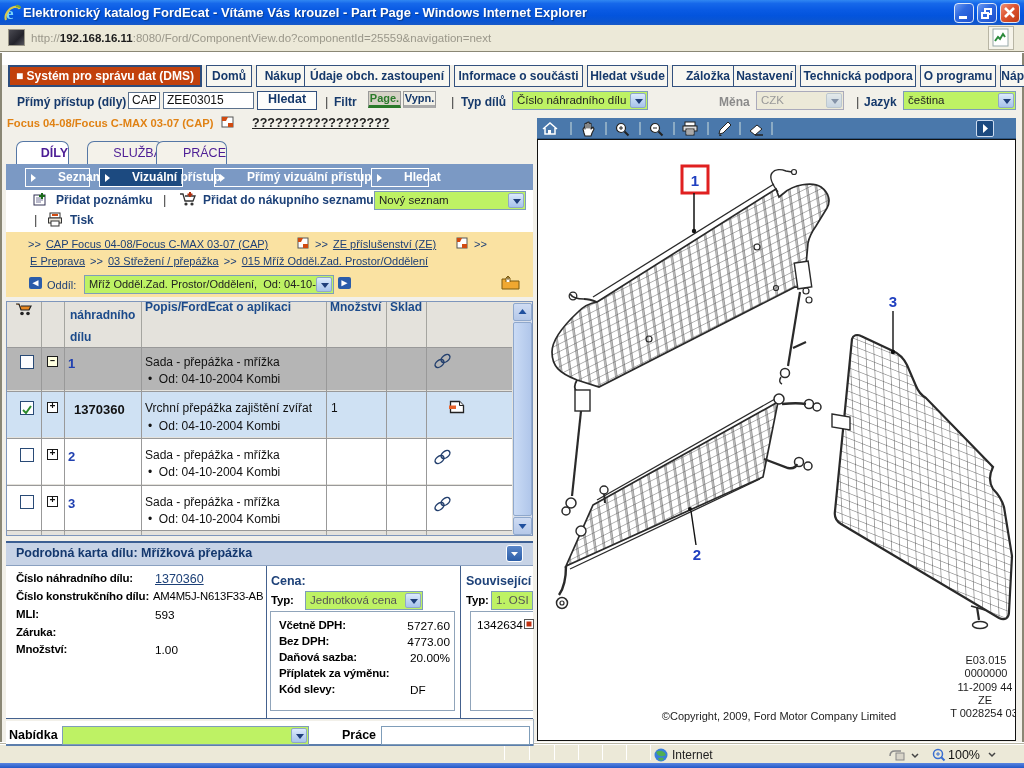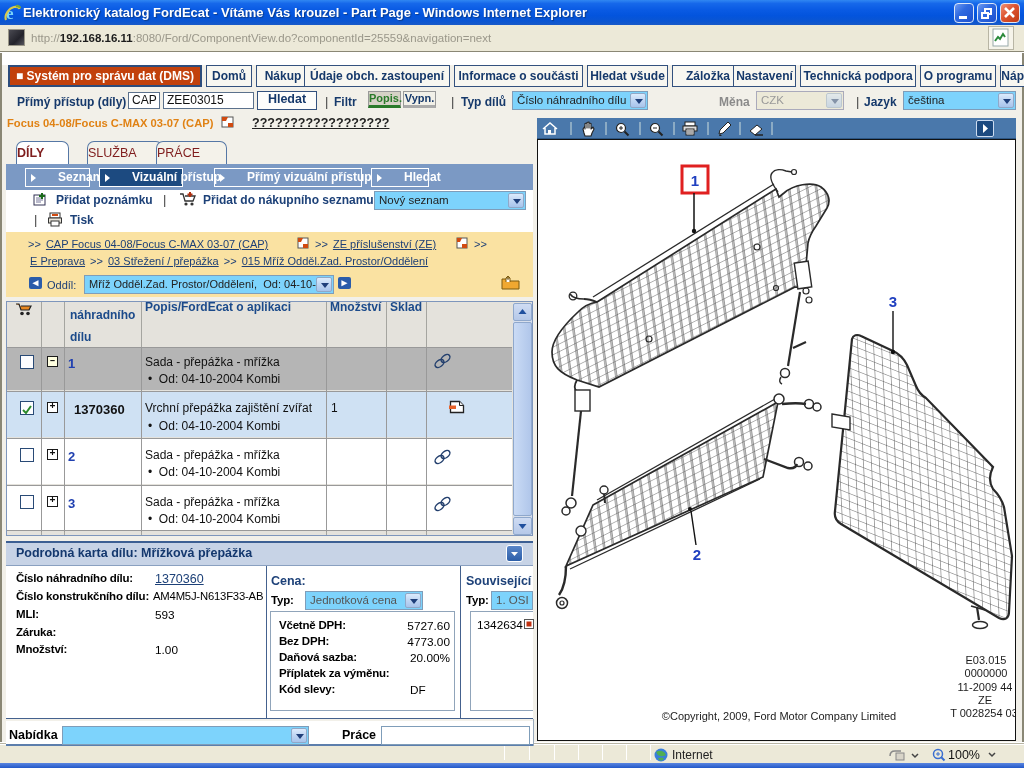--- a/index.html
+++ b/index.html
@@ -23,26 +23,26 @@
 .ssep{top:745px;width:1px;height:15px;background:#c5c2b0;border-right:1px solid #fff}
 
 .mbtn{top:65px;height:22px;border:1px solid #33517e;background:#f8f7f1;color:#16396b;font-weight:bold;font-size:12px;text-align:center;line-height:20px;white-space:nowrap}
 .mbtn.act{background:#c2410c;color:#fff;border:2px solid #2c4c7c;line-height:18px}
 
 .nlab{color:#16396b;font-weight:bold;font-size:12px;white-space:nowrap}
 .inp{border:1px solid #5b718c;background:#fff;font-size:12px;color:#111;padding-left:3px}
 .hbtn{border:1px solid #33517e;background:#fdfdfb;color:#16396b;font-weight:bold;font-size:12.5px;text-align:center}
 .sep12{color:#444;font-size:13px}
 
-.sel{border:1px solid #7f9db9;background:#7dd3fc;font-size:11.5px;color:#222;white-space:nowrap;overflow:hidden}
+.sel{border:1px solid #7f9db9;background:#bef264;font-size:11.5px;color:#222;white-space:nowrap;overflow:hidden}
 .sel .txt{position:absolute;left:4px;top:2px}
 .sel .arr{position:absolute;right:1px;top:1px;bottom:1px;width:16px;background:linear-gradient(180deg,#dcebfd,#c2d7f3 45%,#a8c4ec);border:1px solid #90a8c8;border-radius:2px}
 .sel .arr:after{content:"";position:absolute;left:4px;top:5px;border-left:4px solid transparent;border-right:4px solid transparent;border-top:5px solid #1f3f7a}
 
-.tab{top:141px;height:23px;border:1px solid #5577a5;border-bottom:none;border-radius:7px 7px 0 0;font-size:12.5px;color:#7f1d1d;text-align:left;background:#f4f2ea;padding-top:4px}
+.tab{top:141px;height:23px;border:1px solid #5577a5;border-bottom:none;border-radius:7px 7px 0 0;font-size:12.5px;color:#4c1d95;text-align:right;background:#f4f2ea;padding-top:4px}
 .tab.act{background:#fff;font-weight:bold;z-index:3}
 #bluebar{left:6px;top:164px;width:527px;height:26px;background:#7b99c4}
 .tbtn{top:168px;height:19px;border:1px solid #fff;color:#fff;font-weight:bold;font-size:12px;line-height:17px;padding-left:32px;white-space:nowrap}
 .tbtn:before{content:"";position:absolute;left:5px;top:5px;border-top:4px solid transparent;border-bottom:4px solid transparent;border-left:5px solid #fff}
 .tbtn.act{background:#1c4a80}
 
 #acts{left:6px;top:190px;width:527px;height:42px;background:#fff}
 .alnk{color:#1d4178;font-weight:bold;font-size:12px;white-space:nowrap}
 
 #tan{left:6px;top:232px;width:527px;height:65px;background:#fae2a2}
@@ -142,21 +142,21 @@
 <div class="abs mbtn" style="left:800px;width:116px">Technická podpora</div>
 <div class="abs mbtn" style="left:920px;width:76px">O programu</div>
 <div class="abs mbtn" style="left:1000px;width:60px">Nápověda</div>
 
 <div class="abs nlab" style="left:17px;top:95px">Přímý přístup (díly)</div>
 <div class="abs inp" style="left:128px;top:92px;width:32px;height:17px">CAP</div>
 <div class="abs inp" style="left:163px;top:92px;width:91px;height:17px">ZEE03015</div>
 <div class="abs hbtn" style="left:257px;top:91px;width:60px;height:19px">Hledat</div>
 <div class="abs sep12" style="left:325px;top:94px">|</div>
 <div class="abs nlab" style="left:334px;top:95px">Filtr</div>
-<div class="abs" style="left:368px;top:91px;width:33px;height:17px;background:#d6d2c6;border:1px solid #999;border-bottom:3px solid #2a7a2a;color:#2a7a2a;font-weight:bold;font-size:11px;text-align:center">Popis.</div>
+<div class="abs" style="left:368px;top:91px;width:33px;height:17px;background:#d6d2c6;border:1px solid #999;border-bottom:3px solid #2a7a2a;color:#2a7a2a;font-weight:bold;font-size:11px;text-align:center">Page.</div>
 <div class="abs" style="left:403px;top:91px;width:33px;height:17px;background:#f2f0e8;border:1px solid #999;border-bottom:3px solid #aaa;color:#16396b;font-weight:bold;font-size:11px;text-align:center">Vypn.</div>
 <div class="abs sep12" style="left:451px;top:94px">|</div>
 <div class="abs nlab" style="left:461px;top:95px">Typ dílů</div>
 <div class="abs sel" style="left:512px;top:91px;width:136px;height:19px">
     <span class="txt">Číslo náhradního dílu</span>
     <span class="arr"></span>
   </div>
 <div class="abs nlab" style="left:719px;top:95px;color:#8a8a8a">Měna</div>
 <div class="abs sel" style="left:756px;top:91px;width:88px;height:19px;background:#ece9d8;color:#999;border-color:#aab">
     <span class="txt">CZK</span>

